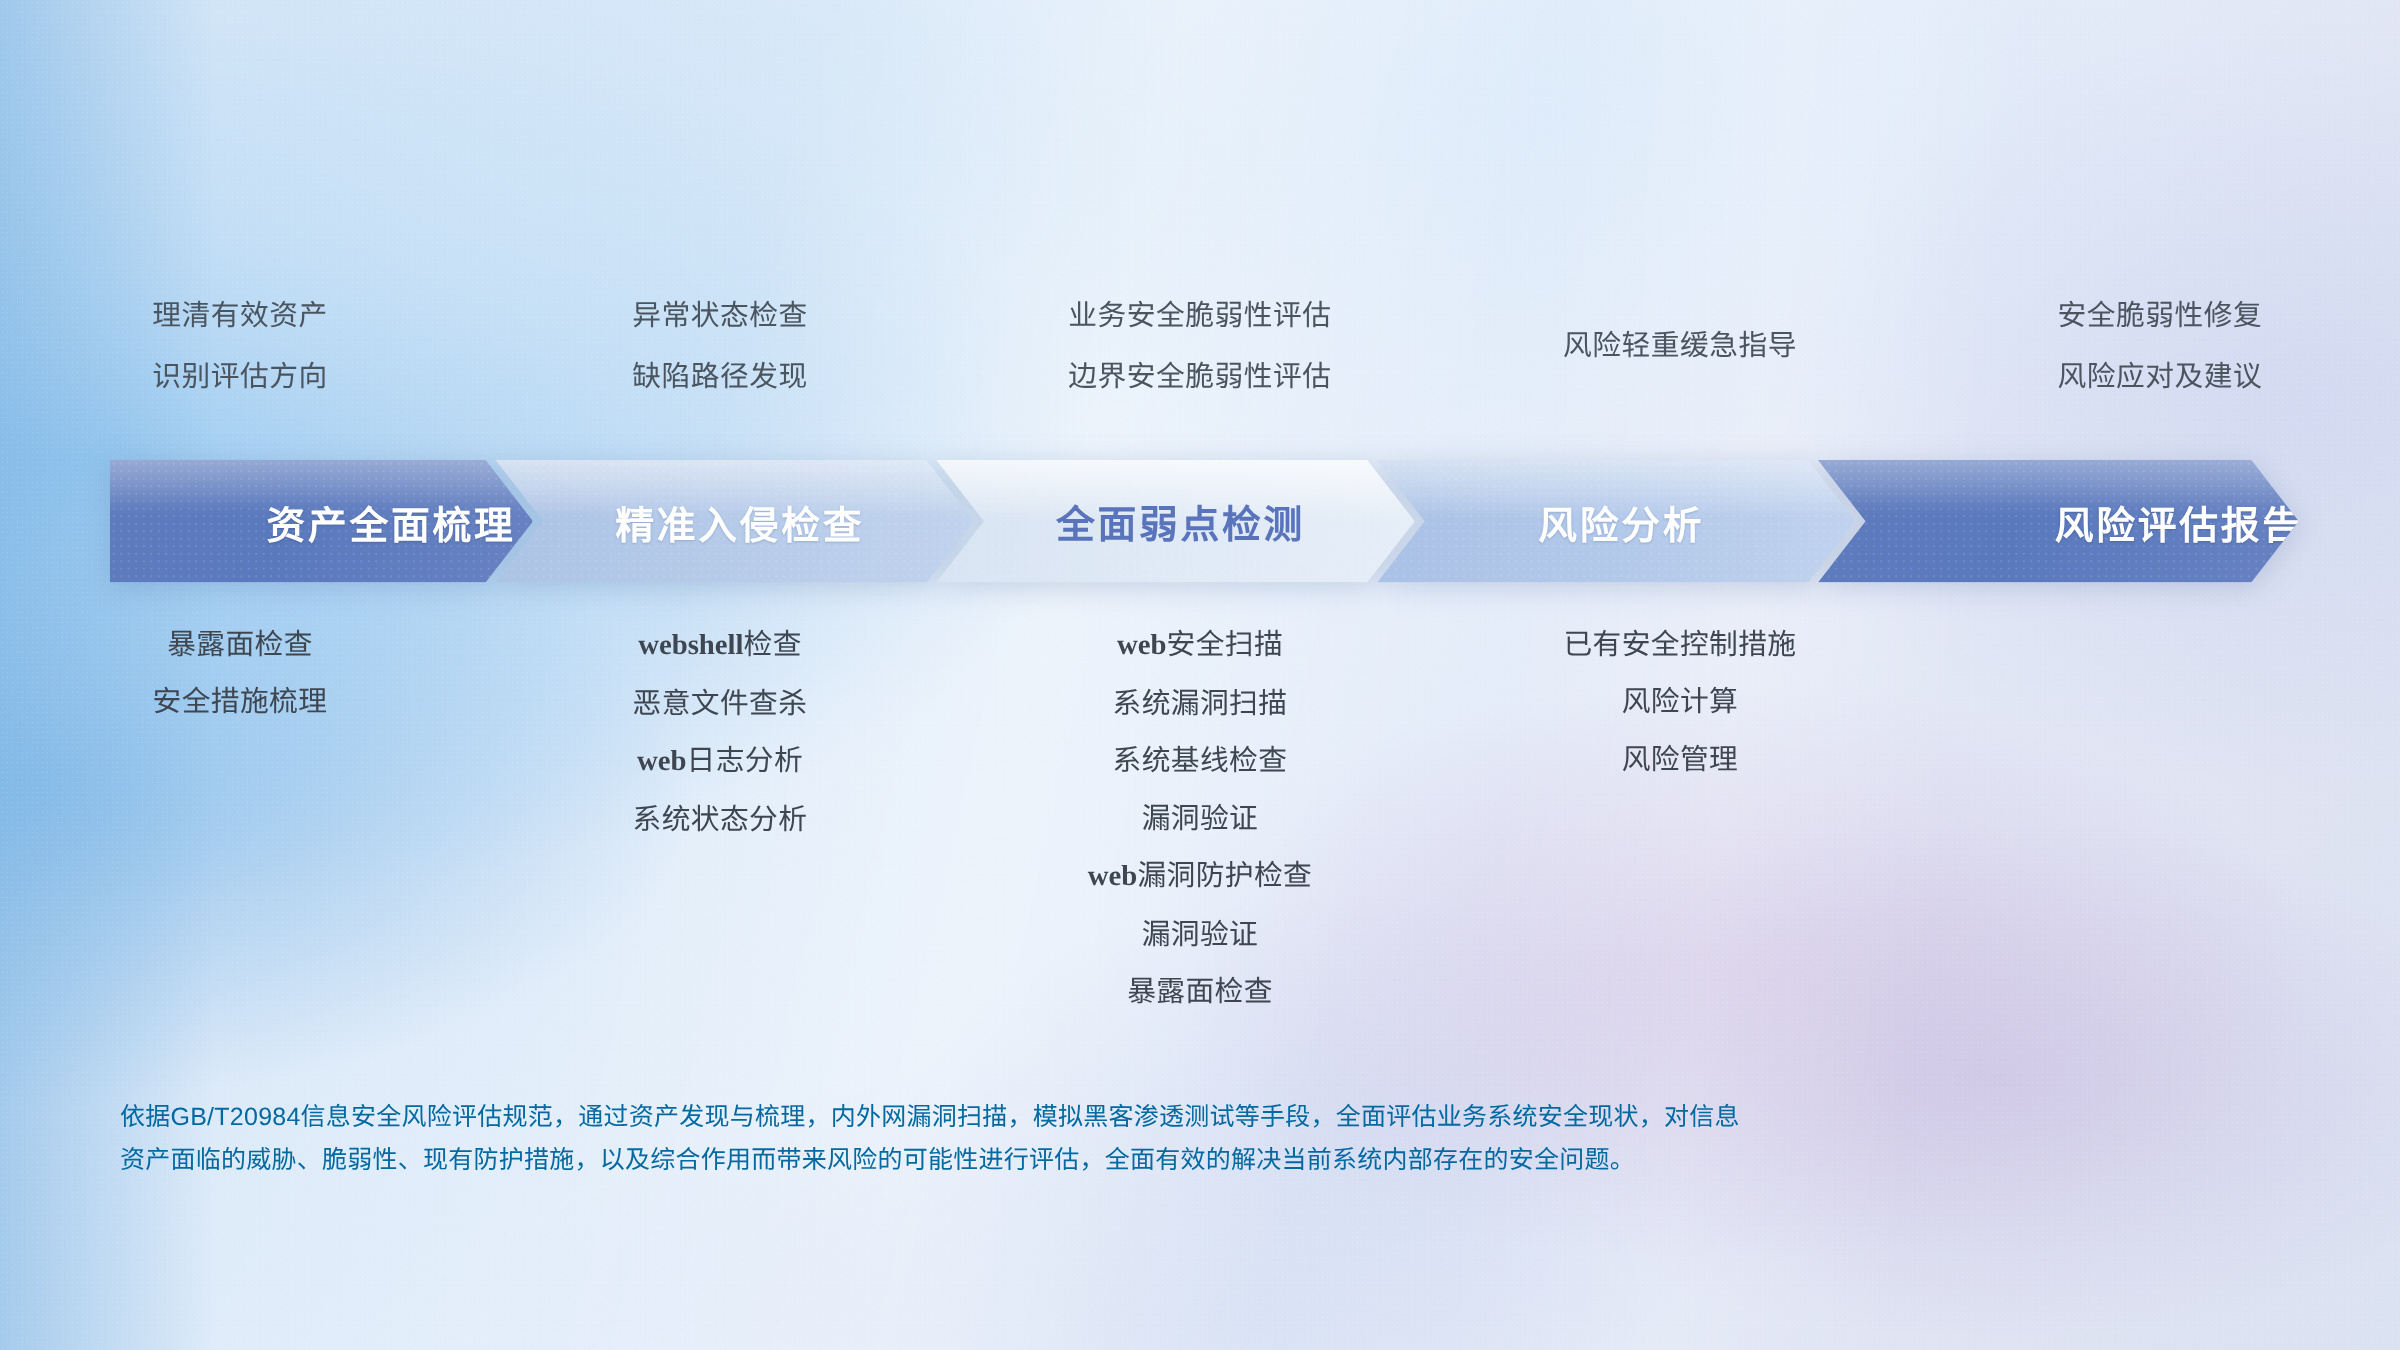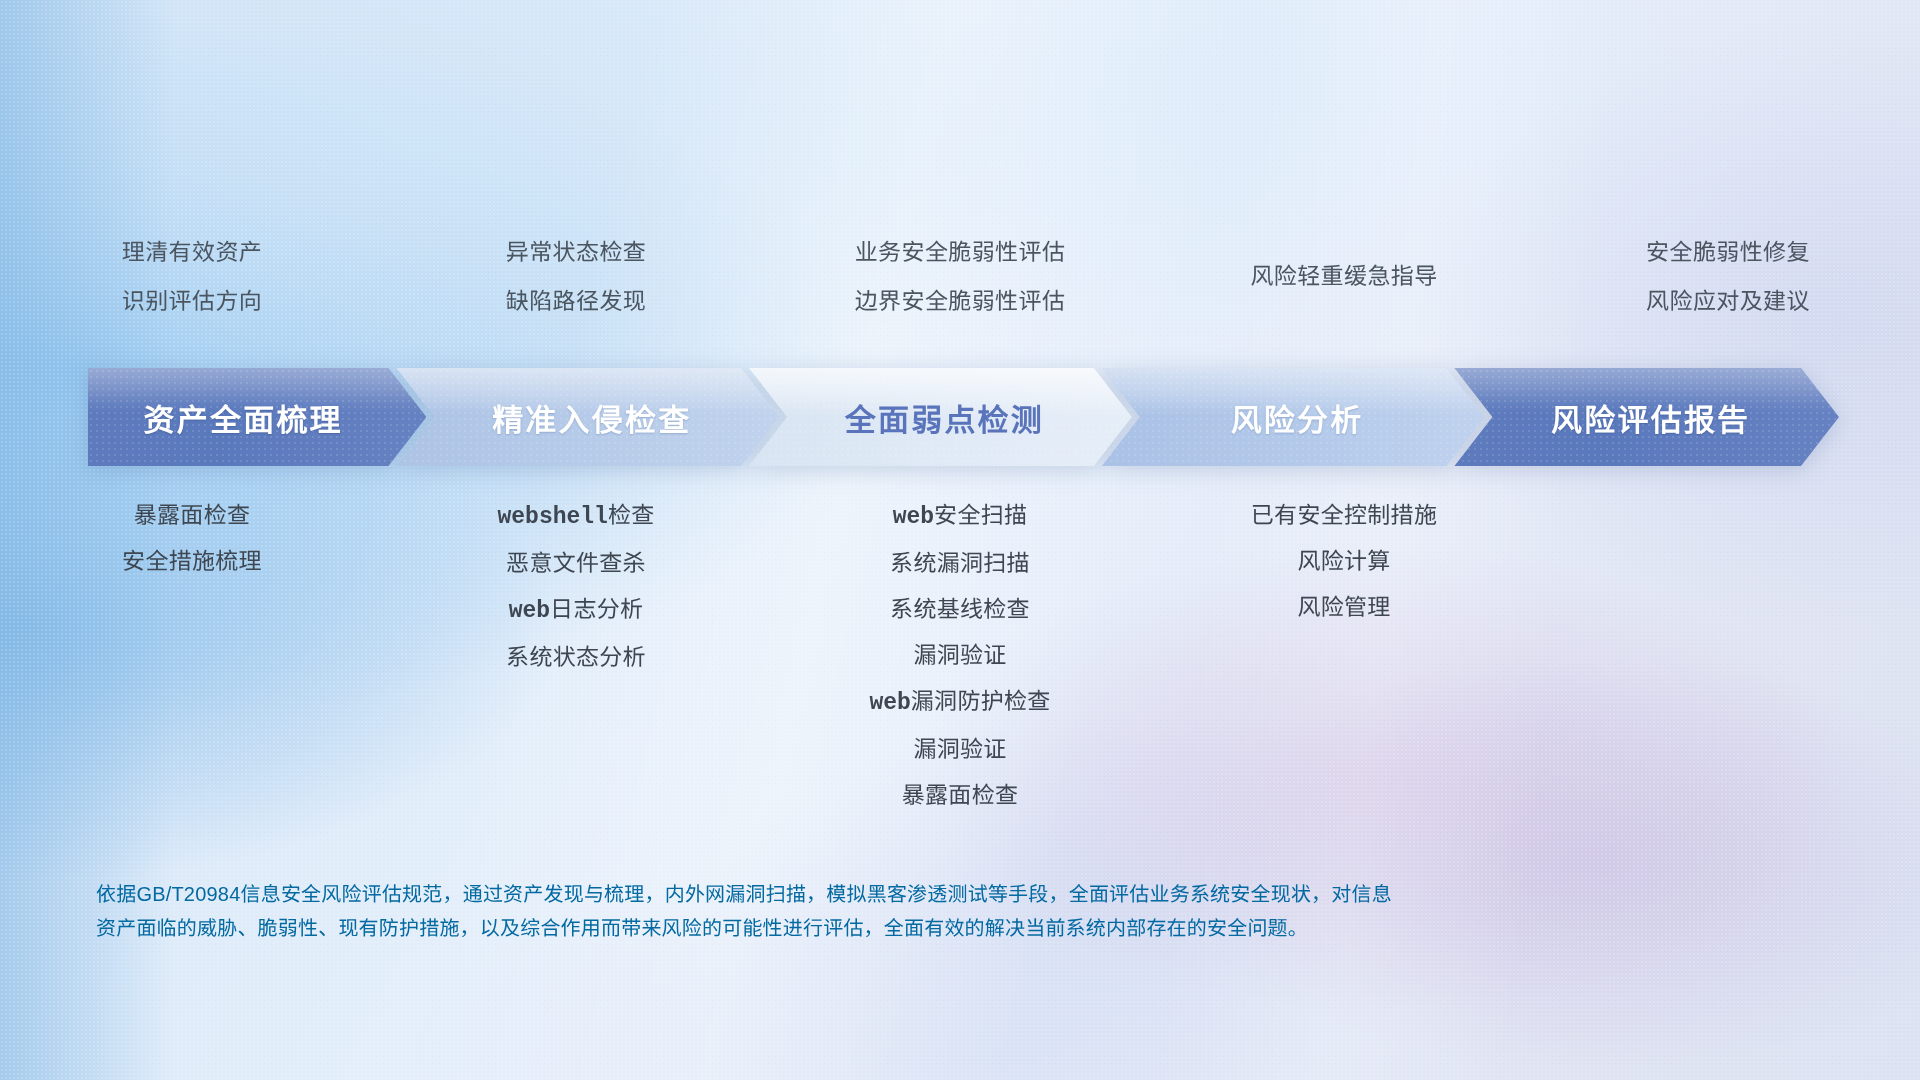--- a/index.html
+++ b/index.html
@@ -125,20 +125,21 @@
   .chev-2 { z-index: 5; }
   .chev-3 { z-index: 4; font-family: Liberation Mono, monospace; }
   .chev-4 { z-index: 3; }
   .chev-5 { width: 400px; margin-right: 0; z-index: 2;
     clip-path: polygon(0 0, calc(100% - 38px) 0, 100% 50%, calc(100% - 38px) 100%, 0 100%, 38px 50%); }
 
   .chev-dark {
     background:
       linear-gradient(180deg, rgba(255,255,255,0.18) 0%, rgba(255,255,255,0) 38%),
       linear-gradient(105deg, #5e7bbd 0%, #5a79bd 42%, #6782c2 100%);
+    justify-content: flex-end;
   }
   .chev-mid1 {
     background:
       linear-gradient(180deg, rgba(255,255,255,0.42) 0%, rgba(255,255,255,0.05) 46%),
       linear-gradient(100deg, #a8c0e4 0%, #b2c8e8 50%, #bed1ec 100%);
   }
   .chev-light {
     background:
       linear-gradient(180deg, rgba(255,255,255,0.70) 0%, rgba(255,255,255,0.18) 50%),
       linear-gradient(100deg, #cfdef0 0%, #d9e5f4 50%, #e0eaf6 100%);
@@ -186,21 +187,21 @@
   
   #bottom-lists { top: 492px; align-items: start; }
   .item-line {
     font-size: 23px;
     line-height: 46px;
     color: #3e4751;
     white-space: nowrap;
     letter-spacing: .3px;
   }
   .item-line .lat {
-    font-family: Liberation Mono, monospace;
+    font-family: Liberation Serif, serif;
     font-weight: bold;
     letter-spacing: 0;
   }
 
   
   #footer {
     position: absolute;
     left: 96px;
     top: 877px;
     width: 1660px;

